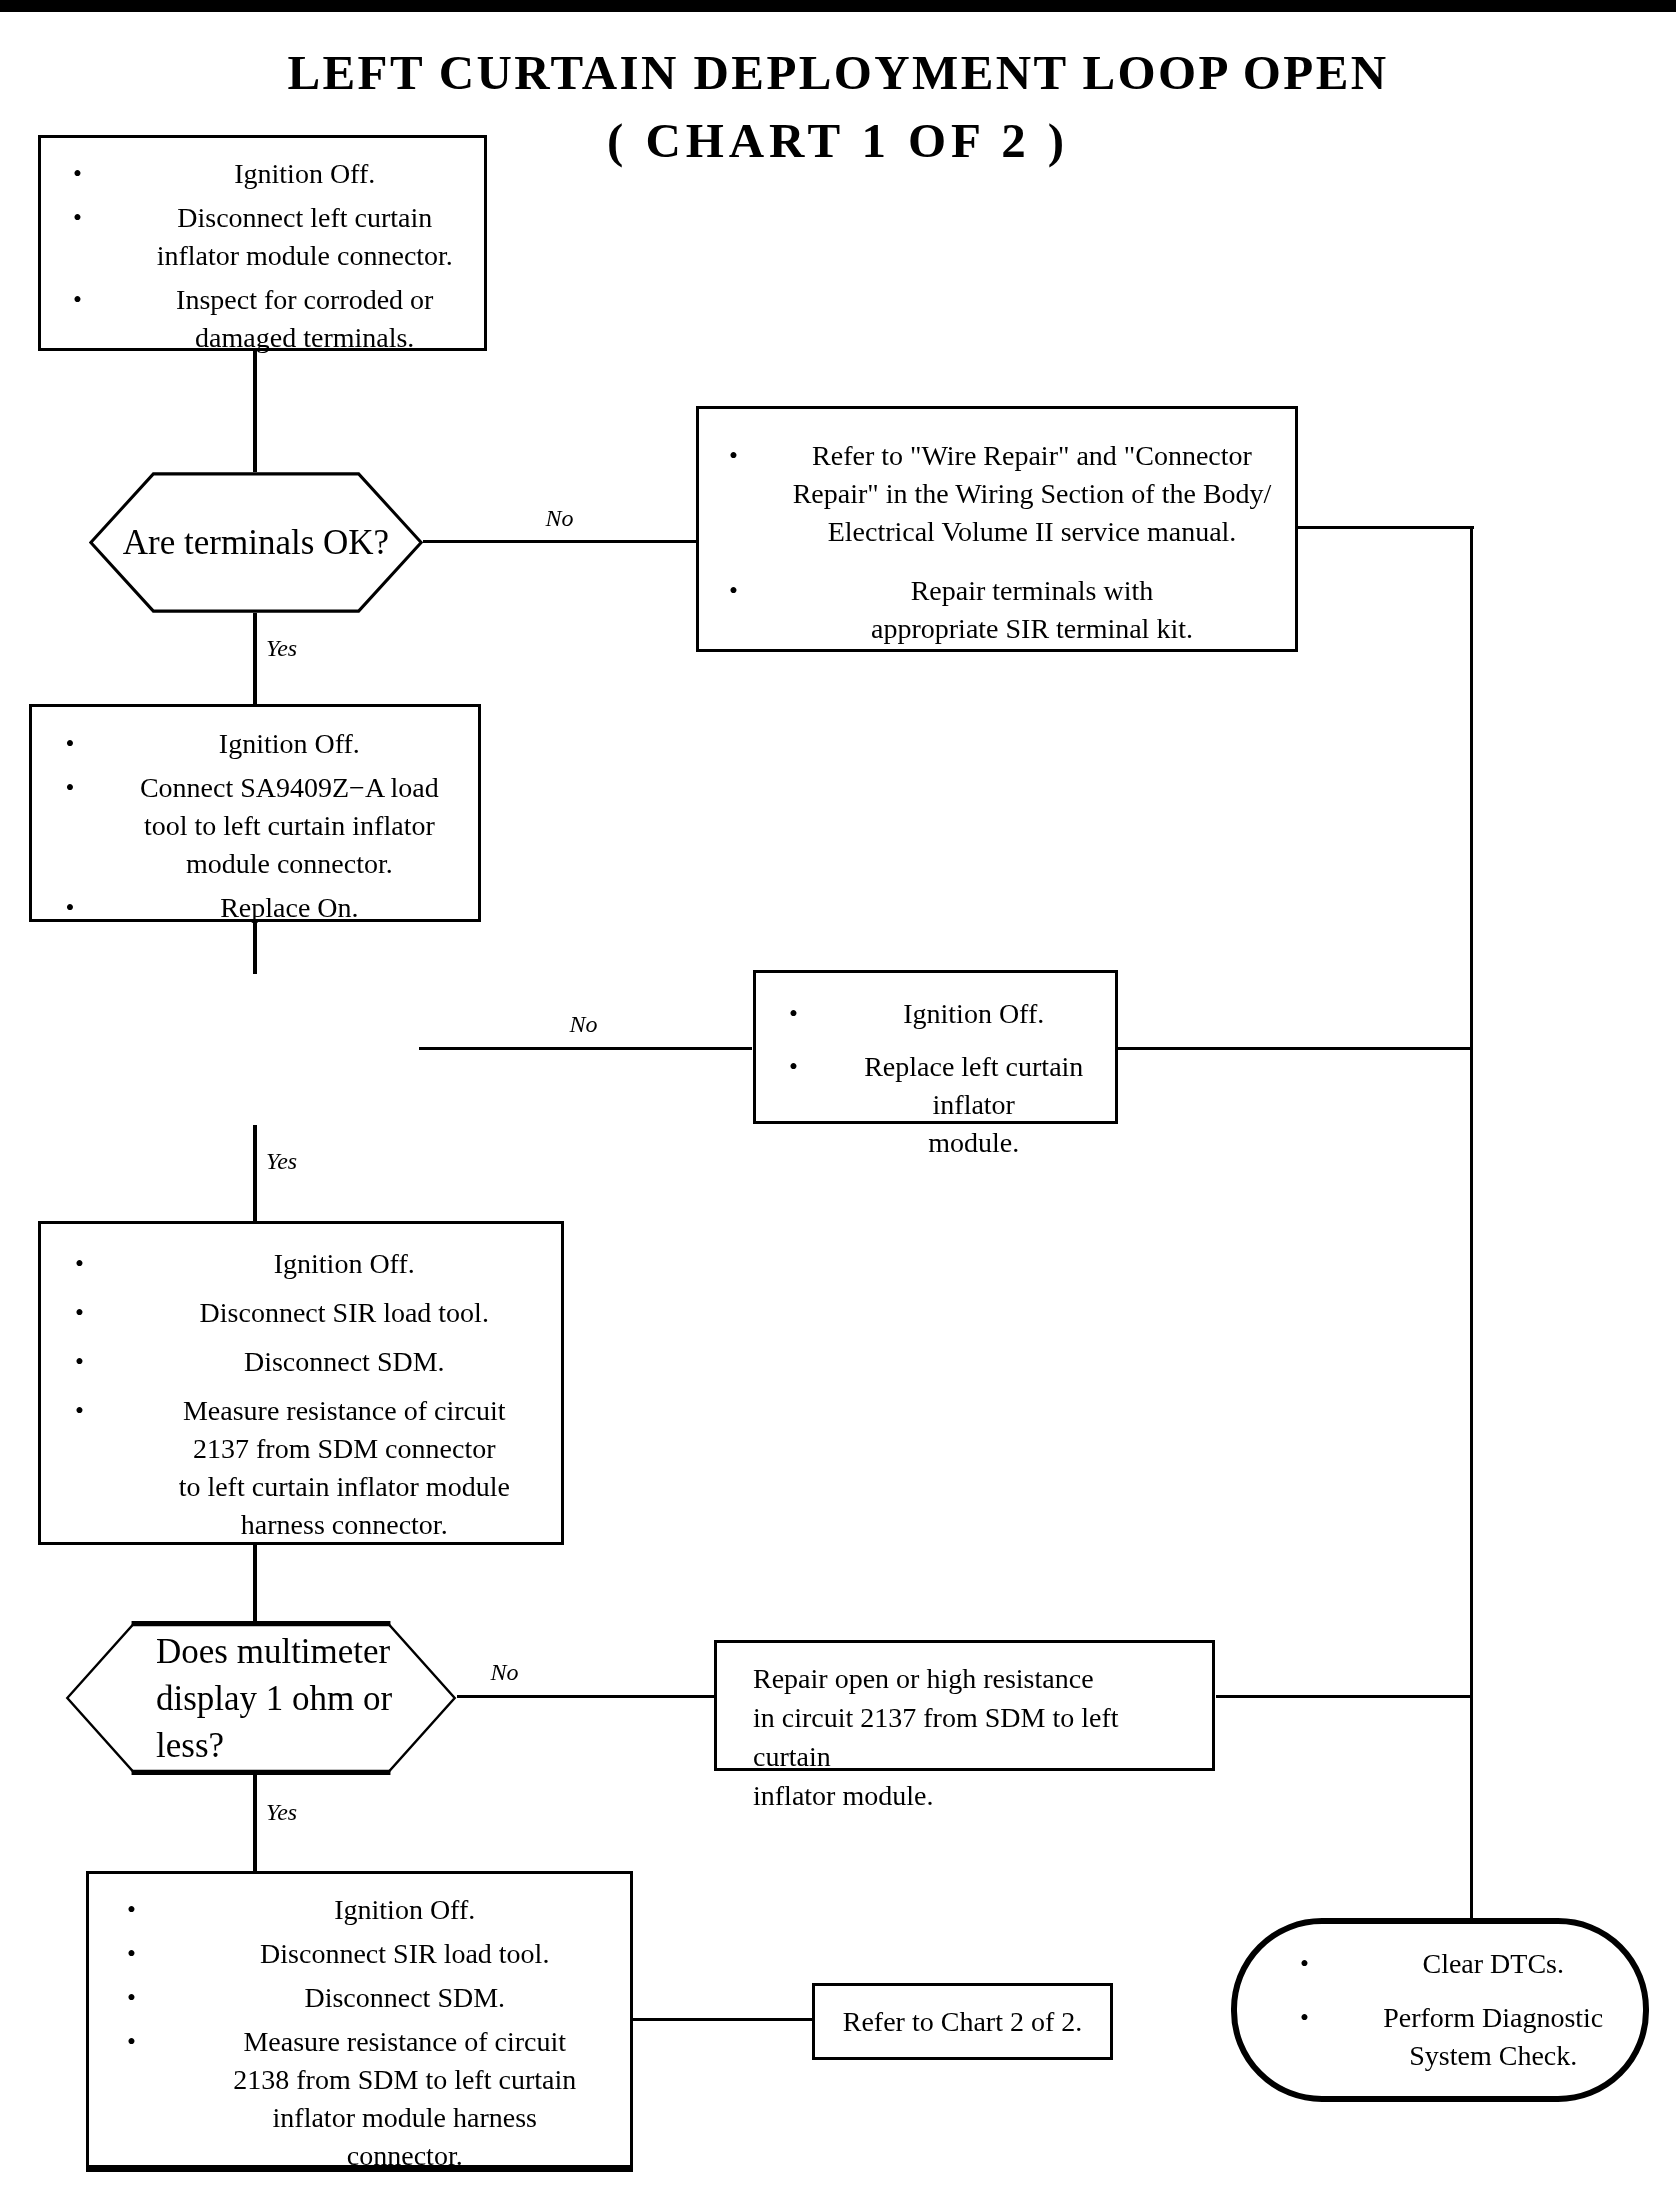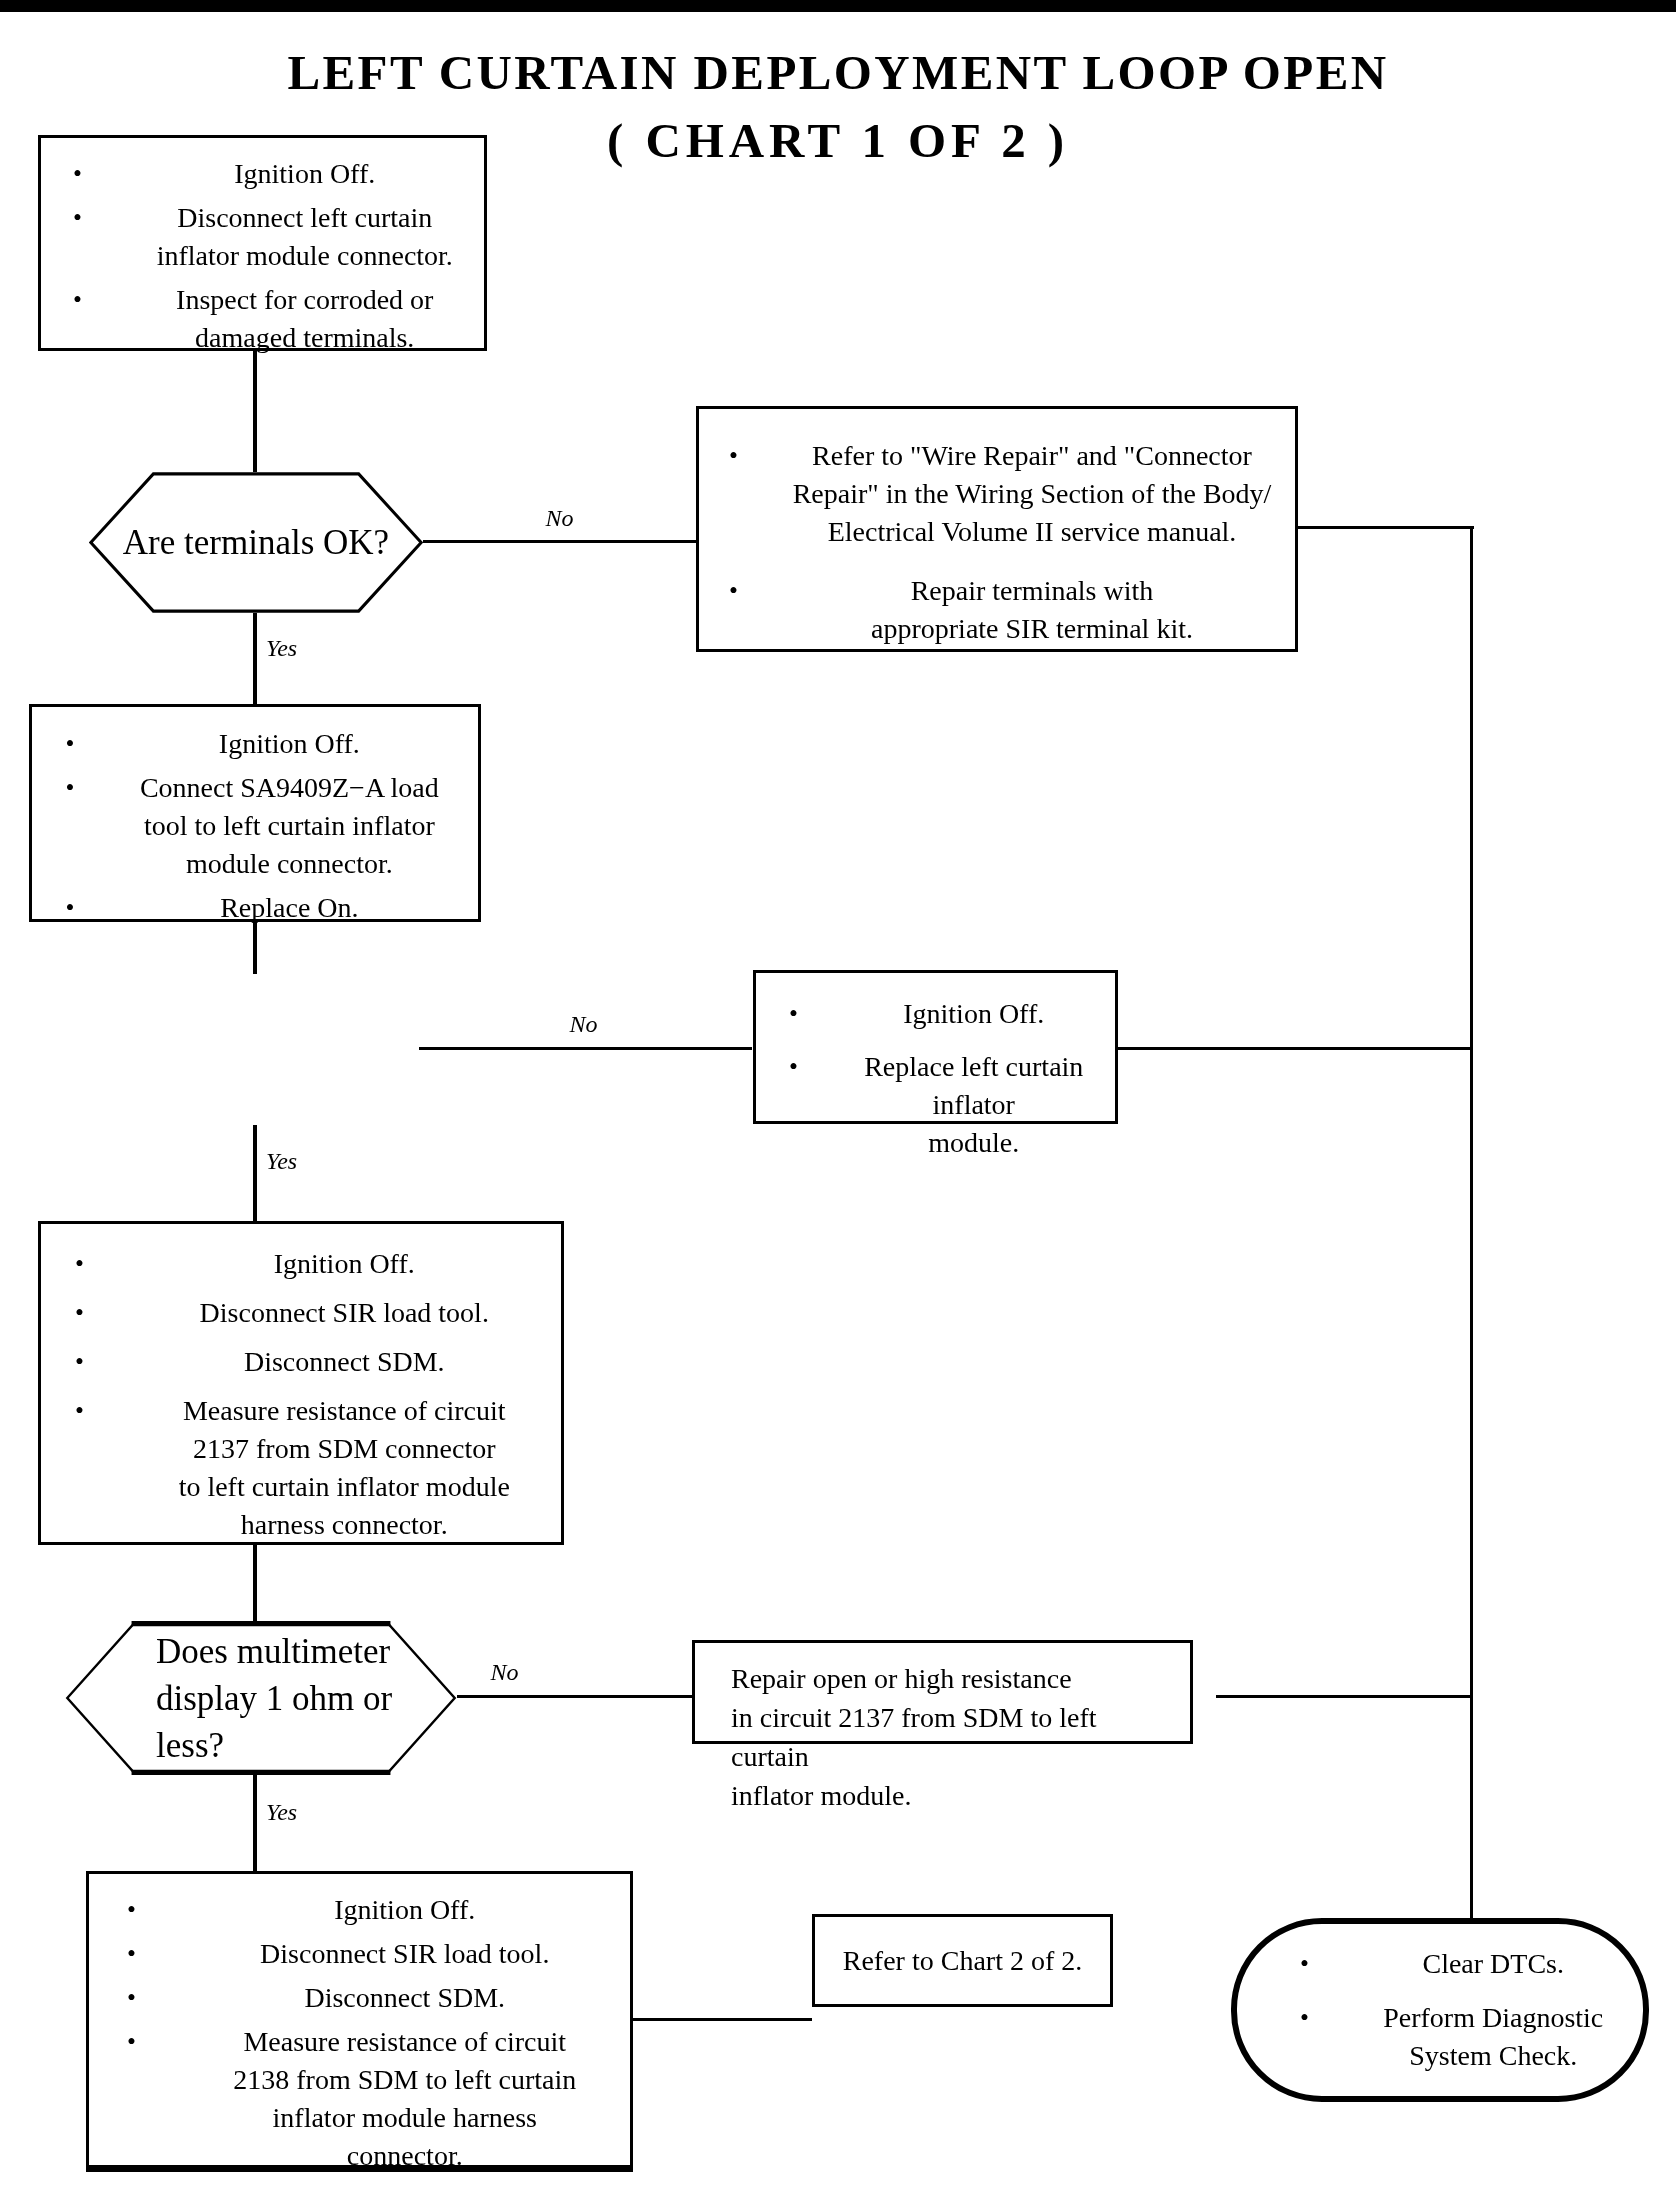--- a/index.html
+++ b/index.html
@@ -167,21 +167,21 @@
       <line x1="109" y1="4" x2="536" y2="4" stroke="#000000" stroke-width="9"></line>
       <line x1="109" y1="250" x2="536" y2="250" stroke="#000000" stroke-width="9"></line>
     </svg>
     <div class="hextext" style="padding-left:91px;">Does multimeter
 display 1 ohm or less?</div>
   </div>
 
   <div class="line" style="left:457px;top:1695px;width:257px;height:3px;"></div>
   <div class="lbl center" style="left:459px;top:1657px;width:91px;">No</div>
 
-  <div class="box" style="left:692px;top:1640px;width:501px;height:104px;">
+  <div class="box" style="left:714px;top:1640px;width:501px;height:131px;">
     <div class="plain" style="left:36px;top:16px;width:450px;">Repair open or high resistance
 in circuit 2137 from SDM to left curtain
 inflator module.</div>
   </div>
   <div class="line" style="left:1216px;top:1695px;width:257px;height:3px;"></div>
 
   <div class="line" style="left:253px;top:1775px;width:3.6px;height:96px;"></div>
   <div class="lbl" style="left:266px;top:1797px;">Yes</div>
 
   <div class="box" style="left:86px;top:1871px;width:547px;height:301px;border-bottom-width:7.3px;">
@@ -203,21 +203,21 @@
           <span class="txt">Measure resistance of circuit
 2138 from SDM to left curtain
 inflator module harness
 connector.</span>
         </li>
     </ul>
   </div>
 
   <div class="line" style="left:633px;top:2018px;width:179px;height:3px;"></div>
 
-  <div class="box refbox" style="left:812px;top:1914px;width:301px;height:93px;">
+  <div class="box refbox" style="left:812px;top:1983px;width:301px;height:77px;">
     <span style="font-size:28px;">Refer to Chart 2 of 2.</span>
   </div>
 
   <div class="stadium" style="left:1231px;top:1918px;width:418px;height:184px;">
     <ul class="blist" style="padding:20.7px 8.5px 0 63px;">
       <li style="margin-bottom:16px;">
           <span class="bullet" style="width:52px;">•</span>
           <span class="txt">Clear DTCs.</span>
         </li>
       <li>

